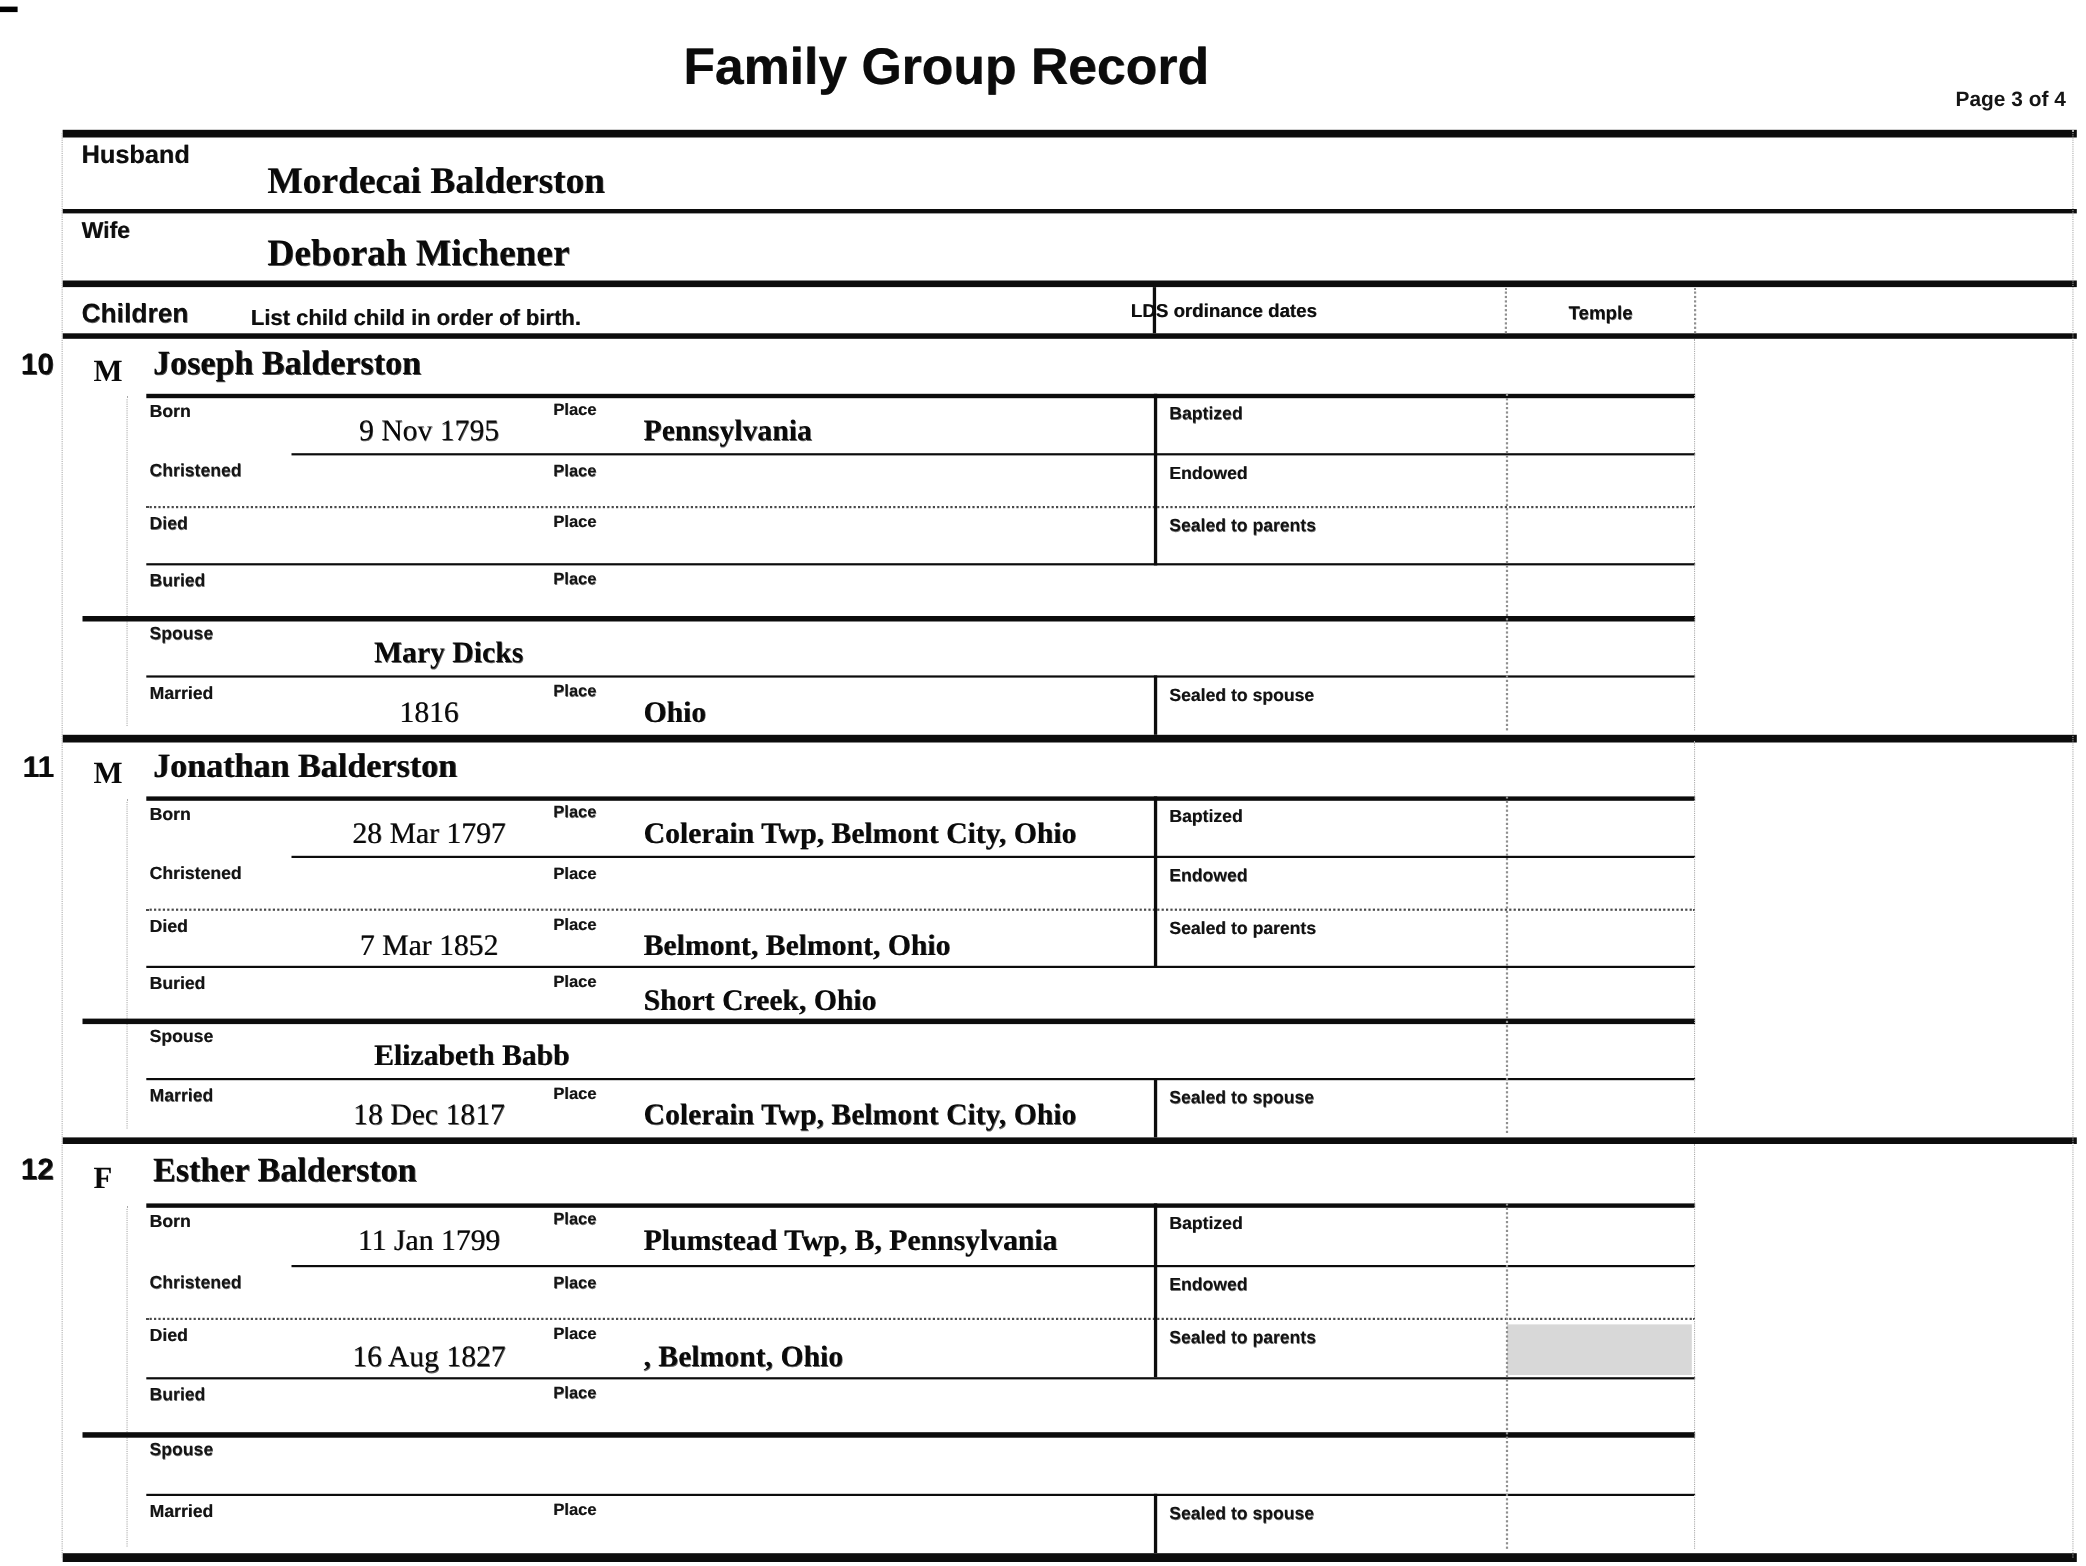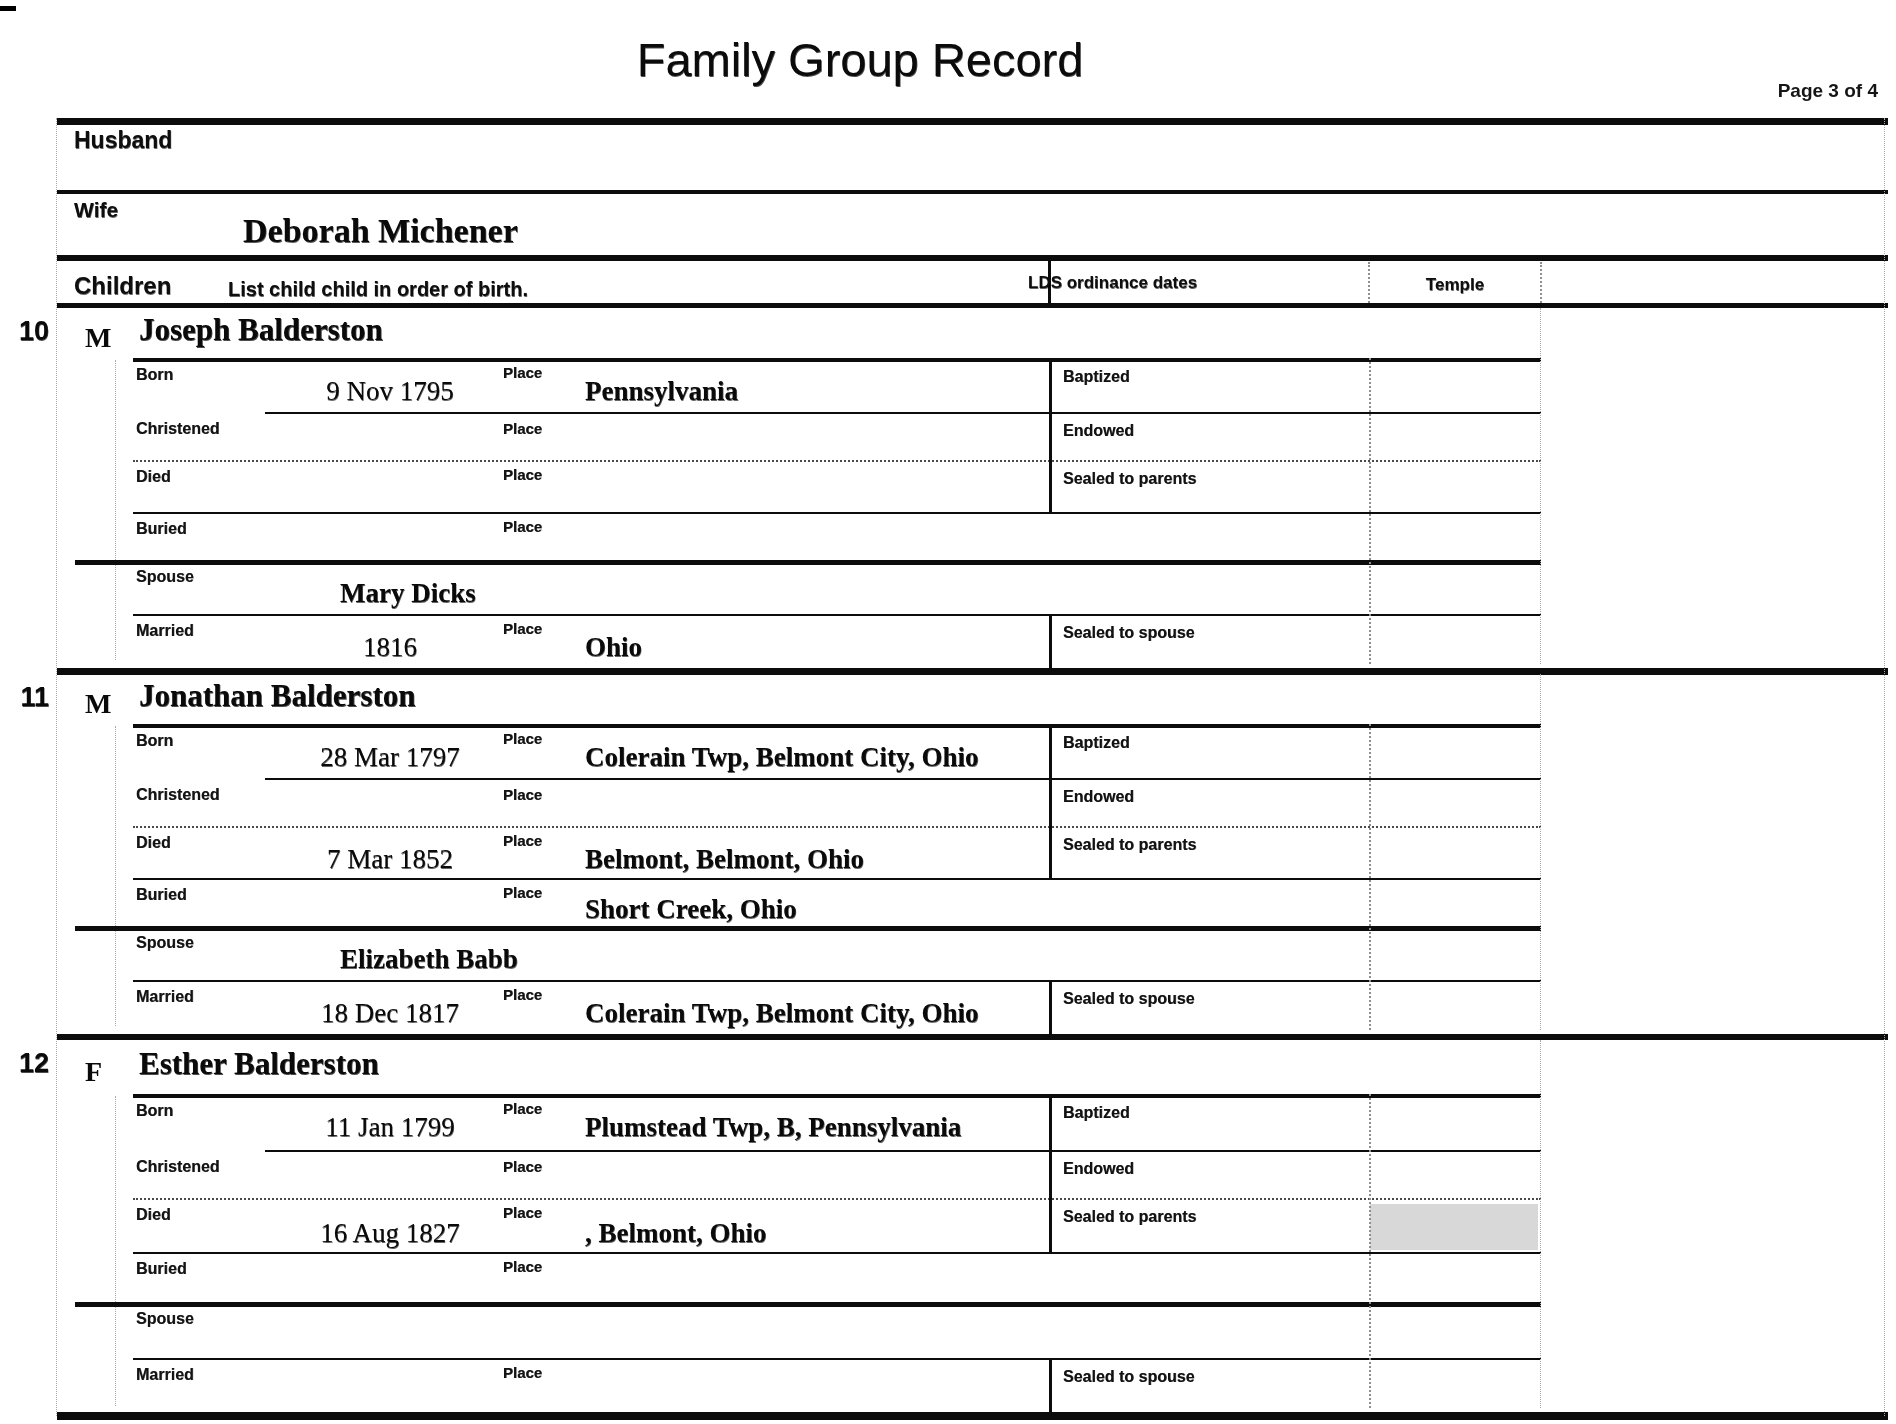--- a/index.html
+++ b/index.html
@@ -1,19 +1,19 @@
 <!DOCTYPE html>
 <html><head>
 <meta charset="utf-8">
 <style>
   html,body{margin:0;padding:0;background:#ffffff;}
   .page{position:relative;width:1896px;height:1424px;background:#fff;color:#111;
         font-family:"Liberation Sans",sans-serif;overflow:hidden;}
   .title{position:absolute;top:32px;left:560px;width:600px;text-align:center;
-         font-size:47px;font-weight:normal;letter-spacing:0px;color:#0b0b0b;
+         font-size:47px;font-weight:bold;letter-spacing:0px;color:#0b0b0b;
          text-shadow:0.6px 0.6px 0 rgba(0,0,0,0.7);}
   .pagenum{position:absolute;top:80px;left:1650px;width:228px;text-align:right;
            font-size:19px;font-weight:bold;color:#151515;}
   .hl{position:absolute;background:#0c0c0c;height:2px;}
   .hdash{position:absolute;border-top:2px dotted #4a4a4a;height:0;}
   .vline{position:absolute;width:3px;background:#0c0c0c;}
   .vdot{position:absolute;width:0;border-left:2px dotted #8f8f8f;}
   .vdot.lite{border-left:1px dotted #aaa;}
   .seclabel{position:absolute;font-weight:bold;color:#0e0e0e;
             text-shadow:0.5px 0.5px 0 rgba(0,0,0,0.6);}
@@ -57,20 +57,21 @@
   <div class="hl" style="top:190px;left:57px;width:1831px;height:4px;"></div>
   <div class="hl" style="top:255px;left:57px;width:1831px;height:6px;"></div>
   <div class="hl" style="top:303px;left:57px;width:1831px;height:5px;"></div>
   <div class="hl" style="top:668px;left:57px;width:1831px;height:7px;"></div>
   <div class="hl" style="top:1034px;left:57px;width:1831px;height:6px;"></div>
   <div class="hl" style="top:1412px;left:57px;width:1831px;height:8px;"></div>
   <div class="vdot lite" style="left:56px;top:118px;height:1298px;"></div>
   <div class="vdot lite" style="left:1884px;top:118px;height:1298px;"></div>
 
   <div class="seclabel" style="left:74px;top:127px;font-size:23px;">Husband</div>
+  <div class="pname" style="left:243px;top:146px;">Mordecai Balderston</div>
   <div class="seclabel" style="left:74px;top:198px;font-size:21px;">Wife</div>
   <div class="pname" style="left:243px;top:212px;">Deborah Michener</div>
 
   <div class="seclabel" style="left:74px;top:272px;font-size:24px;">Children</div>
   <div class="seclabel" style="left:228px;top:278px;font-size:20px;">List child child in order of birth.</div>
   <div class="vline" style="left:1048px;top:261px;height:42px;"></div>
   <div class="seclabel" style="left:1028px;top:273px;font-size:17px;">LDS ordinance dates</div>
   <div class="vdot" style="left:1368px;top:262px;height:41px;"></div>
   <div class="seclabel" style="left:1400px;top:275px;width:110px;text-align:center;font-size:17px;">Temple</div>
   <div class="vdot" style="left:1540px;top:262px;height:41px;"></div>

